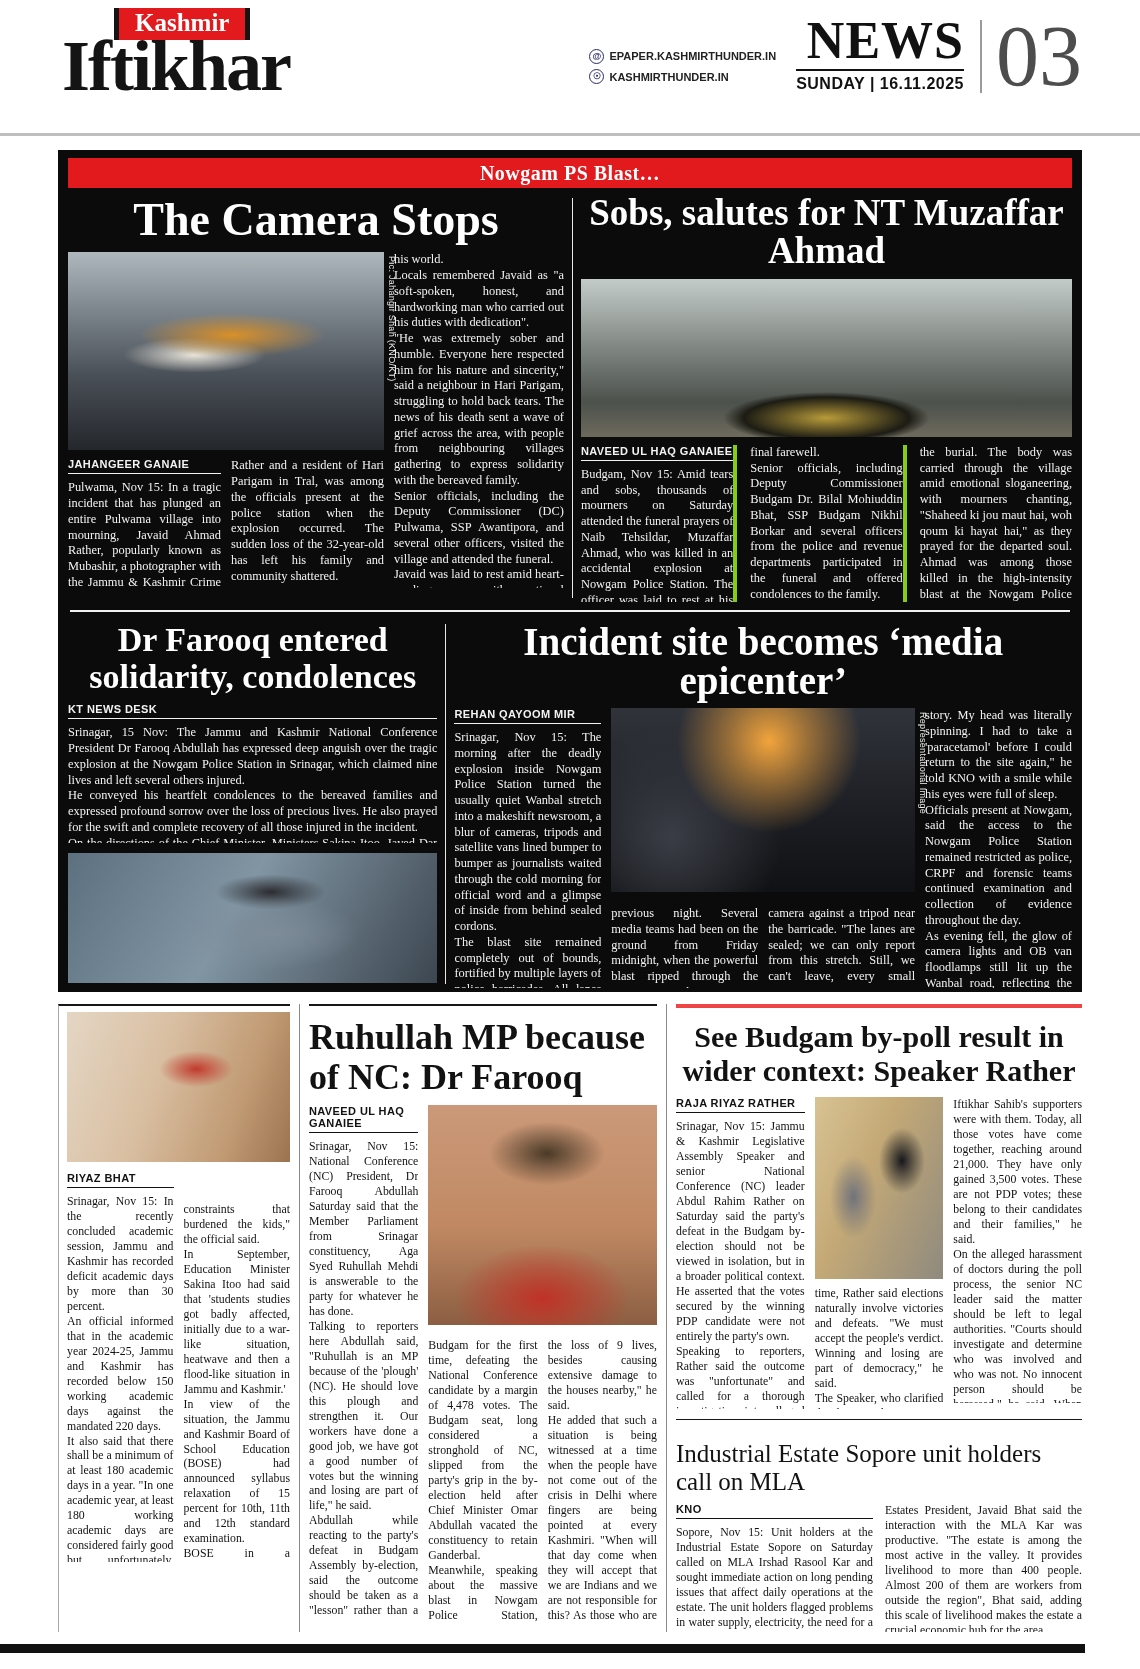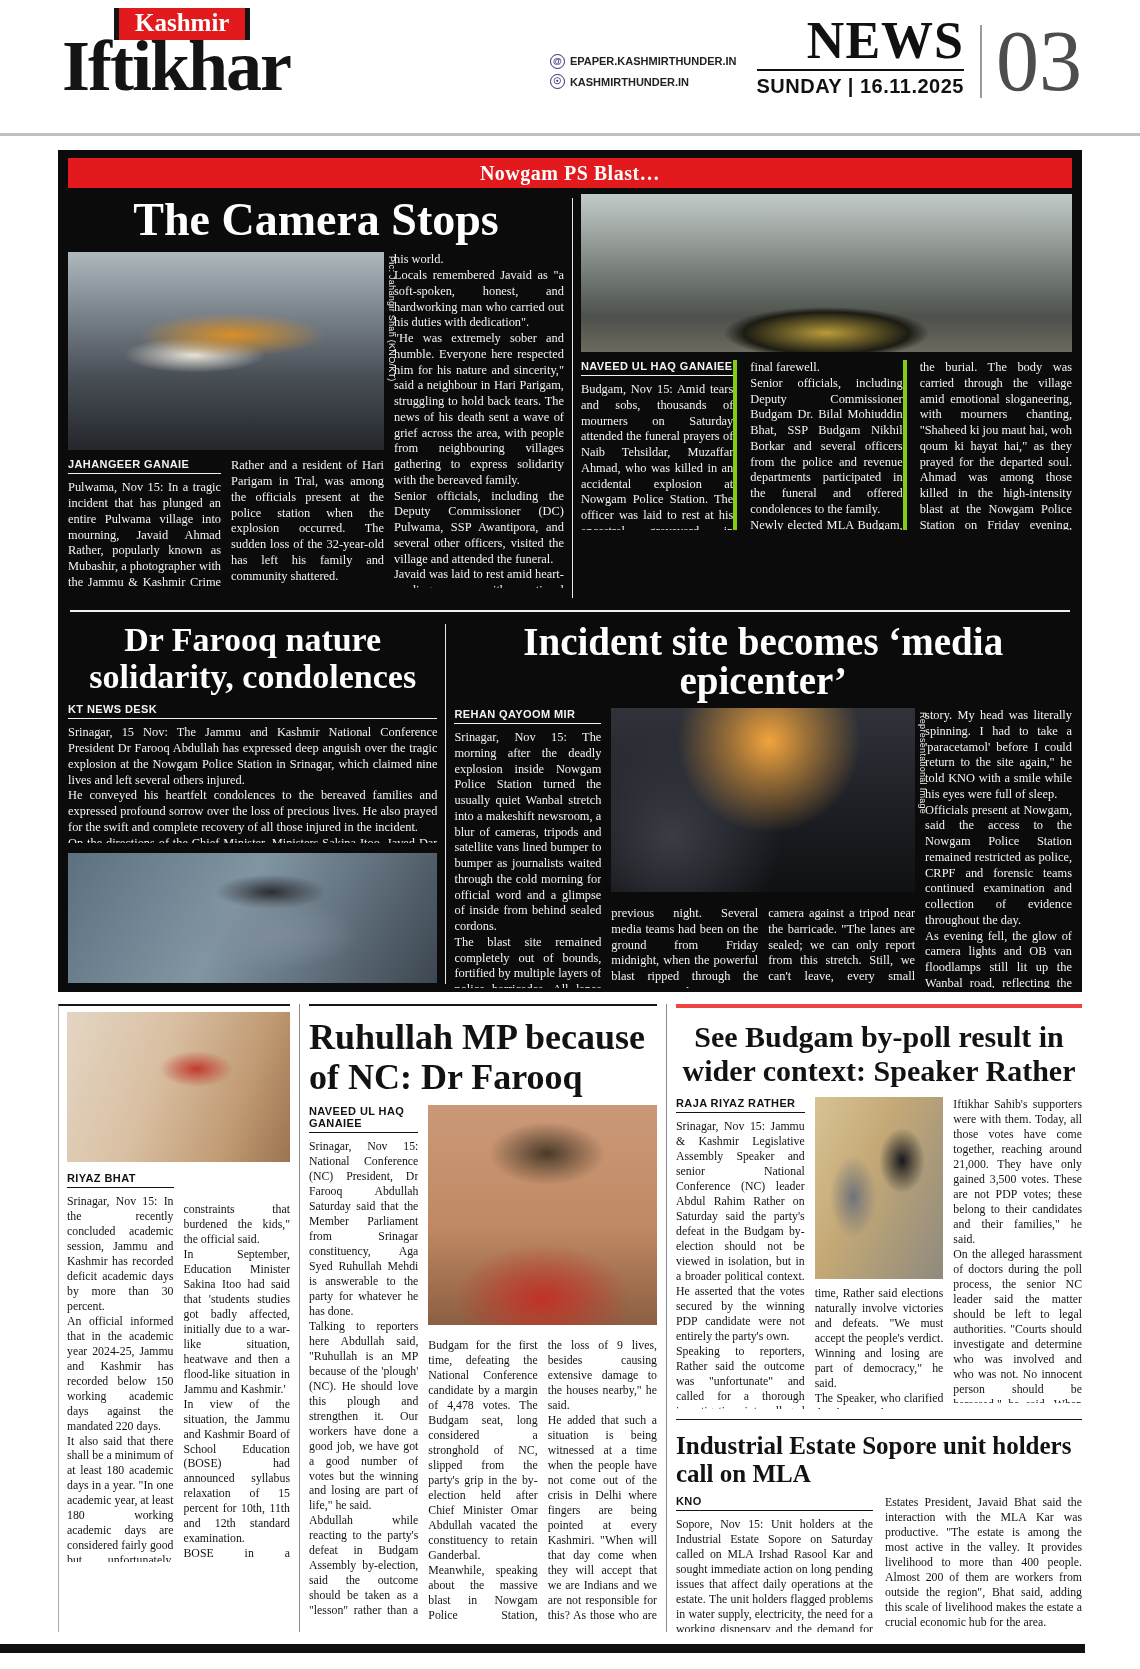--- a/index.html
+++ b/index.html
@@ -16,21 +16,21 @@
   .mast-right{position:absolute;right:58px;top:16px;display:flex;align-items:flex-end;}
   .urls{margin-right:20px;margin-bottom:6px;font-family:"Liberation Sans",sans-serif;
         font-size:11px;font-weight:bold;color:#222;line-height:1.9;}
   .url-row{display:flex;align-items:center;}
   .hdr-ico{display:inline-flex;align-items:center;justify-content:center;width:13px;height:13px;
            border:1.4px solid #2a2a6e;border-radius:50%;font-size:9px;margin-right:5px;color:#2a2a6e;
            font-family:"Liberation Sans",sans-serif;}
   .news-block{text-align:right;}
   .news-title{font-size:52px;font-weight:bold;letter-spacing:1px;line-height:.95;color:#111;}
   .news-rule{height:2px;background:#111;margin:4px 0 4px;}
-  .date-line{font-family:"Liberation Sans",sans-serif;font-size:20px;font-weight:bold;letter-spacing:.5px;color:#111;}
+  .date-line{font-family:"Liberation Sans",sans-serif;font-size:16px;font-weight:bold;letter-spacing:.5px;color:#111;}
   .page-num{font-size:86px;line-height:.85;color:#4d4d4d;margin-left:16px;padding-left:14px;
             border-left:2px solid #9a9a9a;font-weight:normal;}
   
   .black-box{position:absolute;left:58px;top:150px;width:1024px;height:842px;background:#0b0b0b;
              color:#f3f3f3;padding:8px 10px;box-sizing:border-box;overflow:hidden;}
   .red-banner{background:#e2191d;color:#fff;text-align:center;font-weight:bold;font-size:20px;
               height:30px;line-height:30px;letter-spacing:.5px;}
   .byline{display:block;font-family:"Liberation Sans",sans-serif;font-size:11px;font-weight:bold;
           letter-spacing:.4px;border-bottom:1.5px solid currentColor;padding-bottom:3px;margin-bottom:6px;}
   .coltext{font-size:12.4px;line-height:1.27;text-align:justify;white-space:pre-line;overflow:hidden;}
@@ -106,21 +106,21 @@
   .ruh-col3{grid-column:3;grid-row:2;overflow:hidden;padding-top:7px;}
   .blockC{flex:1;border-top:4px solid #ef4444;padding-top:6px;box-sizing:border-box;overflow:hidden;}
   .spk-head{font-size:30px;font-weight:bold;text-align:center;line-height:1.12;margin:6px 0 10px;}
   .spk-cols{display:flex;gap:10px;height:312px;}
   .spk-cols>div{flex:1;overflow:hidden;}
   .spk-photo{height:182px;margin-bottom:7px;background:
       radial-gradient(ellipse 30% 30% at 68% 35%,#17181c 0%,rgba(0,0,0,0) 60%),
       radial-gradient(ellipse 28% 35% at 30% 55%,#70737b 0%,rgba(0,0,0,0) 65%),
       linear-gradient(115deg,#d8c394 0%,#c4a976 40%,#8f8a7e 100%);}
   .ind-sub{border-top:1.5px solid #161616;margin-top:10px;padding-top:6px;}
-  .ind-head{font-size:25px;font-weight:bold;line-height:1.1;margin:6px 0 8px;}
+  .ind-head{font-size:25px;font-weight:normal;line-height:1.1;margin:14px 0 8px;}
   .ind-cols{display:flex;gap:12px;height:252px;}
   .ind-cols>div{flex:1;overflow:hidden;}
   .foot-bar{position:absolute;left:0;top:1644px;width:1085px;height:9px;background:#111;}
 </style>
 </head>
 <body>
 
 <div class="page">
 
   <div class="masthead">
@@ -181,20 +181,21 @@
 Javaid was laid to rest amid heart-rending scenes, with emotional relatives and villagers participating in the last rites.
 The air echoed with sobs as his coffin was lowered into the grave, marking a painful farewell to a young man whose life was cut cruelly short.
 Elderly locals said that they have been witnessing killings and other things for the last 40 years and now want to see "full-time peace" without killings before their death—(KNO)</div>
           </div>
         </div>
       </div>
 
       <div class="vsep-w"></div>
 
       <div class="sob-block">
+        <div class="sob-head">Sobs, salutes for NT Muzaffar Ahmad</div>
         <div class="photo-wrap">
           <div class="sob-photo"></div>
 
         </div>
         <div class="sob-cols">
           <div>
             <span class="byline">NAVEED UL HAQ GANAIEE</span>
             <div class="coltext">Budgam, Nov 15: Amid tears and sobs, thousands of mourners on Saturday attended the funeral prayers of Naib Tehsildar, Muzaffar Ahmad, who was killed in an accidental explosion at Nowgam Police Station. The officer was laid to rest at his ancestral graveyard in Soibugh, where heartbreaking moments unfolded as relatives and locals bid a</div>
           </div>
           <div class="colrule">
@@ -207,21 +208,21 @@
           </div>
         </div>
       </div>
     </div>
 
     <div class="white-hr"></div>
 
     <div class="second-row">
 
       <div class="df-block">
-        <div class="df-head">Dr Farooq nature solidarity, condolences</div>
+        <div class="df-head">Dr Farooq entered solidarity, condolences</div>
         <div class="df-cols">
           <div>
             <span class="byline">KT NEWS DESK</span>
             <div class="coltext">Srinagar, 15 Nov: The Jammu and Kashmir National Conference President Dr Farooq Abdullah has expressed deep anguish over the tragic explosion at the Nowgam Police Station in Srinagar, which claimed nine lives and left several others injured.
 He conveyed his heartfelt condolences to the bereaved families and expressed profound sorrow over the loss of precious lives. He also prayed for the swift and complete recovery of all those injured in the incident.
 On the directions of the Chief Minister, Ministers Sakina Itoo, Javed Dar visited the injured at the hospital to assess their condition. They enquired about the line of treatment being administered and instructed the medical staff to ensure the best possible care for the injured.
 They also assured the families that the government remains fully committed to providing all necessary support, reaffirming that the entire administration stands in solidarity with the victims during this difficult time. Javed Dar was accompanied by Mushtaq Guroo, MLA, Chanapora, who also interacted with the families and hospital authorities.</div>
           </div>
           <div>
             <div class="df-photo"></div>

